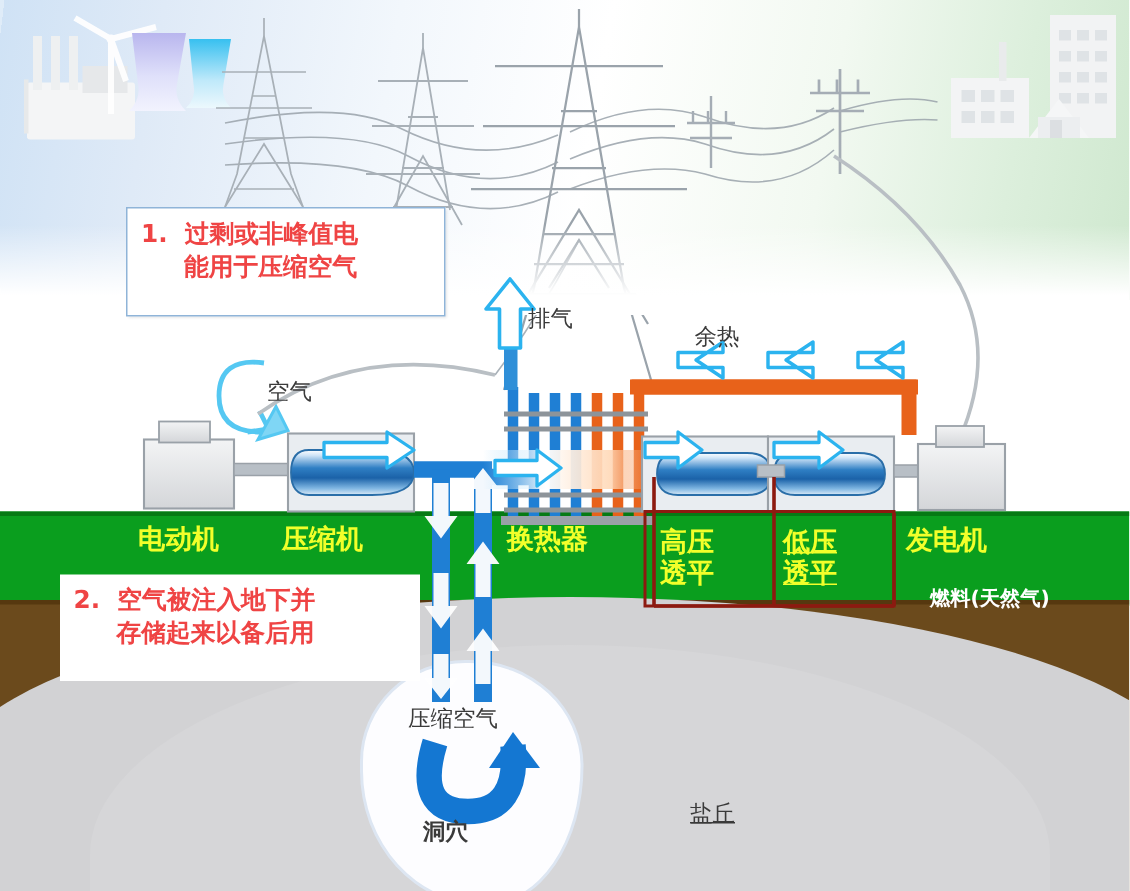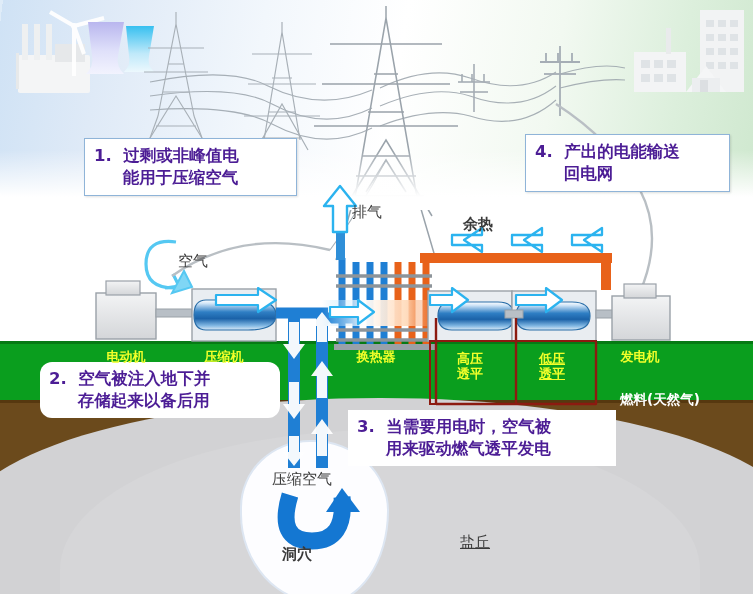--- a/index.html
+++ b/index.html
@@ -28,27 +28,27 @@
         background:#d6d6d8;border-radius:50% 50% 0 0/70% 70% 0 0;}
 
   
   .cavern{position:absolute;left:240px;top:440px;width:145px;height:160px;
         background:#fdfdff;border:2px solid #dde6f2;
         border-radius:48% 52% 44% 56% / 42% 44% 58% 56%;}
   .cn{font-family:"DejaVu Sans","Liberation Sans",sans-serif;}
 
   
   .callout{position:absolute;background:#ffffff;border:1px solid #8fb4d8;
-           color:#4c1d95;font-weight:bold;font-size:16.5px;line-height:1.32;
-           padding:6px 9px 6px 9px;white-space:pre;box-shadow:1px 1px 2px rgba(0,0,0,.12);}
+           color:#ef4444;font-weight:bold;font-size:16.5px;line-height:1.32;
+           padding:6px 9px 21px 9px;white-space:pre;box-shadow:1px 1px 2px rgba(0,0,0,.12);}
   .callout.nb{border:none;box-shadow:none;}
 
   
-  .eqlbl{position:absolute;color:#f2ff2a;font-weight:bold;font-size:13px;
-         text-align:center;line-height:1.15;white-space:pre;}
+  .eqlbl{position:absolute;color:#f2ff2a;font-weight:bold;font-size:18px;
+         text-align:left;line-height:1.15;white-space:pre;}
   .eqlbl.white{color:#ffffff;font-size:13.5px;}
 
   
   .dark{position:absolute;color:#3a3a3a;font-size:15px;white-space:pre;}
   .dark.ul{text-decoration:underline;}
 
   svg{display:block;}
   .svgfull{position:absolute;left:0;top:0;width:753px;height:594px;pointer-events:none;}
 </style>
 </head>
@@ -335,40 +335,36 @@
 
     <g>
       <path d="M290 495 q-14 46 22 46 q34 0 30 -44" fill="none" stroke="#1477d2" stroke-width="17" stroke-linecap="butt"></path>
       <path d="M326 512 l16 -24 l18 24 z" fill="#1477d2"></path>
     </g>
   </svg>
 
   <div class="callout cn" style="left:84px;top:138px;width:193px;">1.  过剩或非峰值电
      能用于压缩空气</div>
 
-  <div class="callout cn" style="left:525px;top:134px;width:185px;">4.  产出的电能输送
-     回电网</div>
-
-  <div class="callout cn nb" style="left:40px;top:362px;width:222px;border-radius:12px;">2.  空气被注入地下并
+
+  <div class="callout cn nb" style="left:40px;top:383px;width:222px;">2.  空气被注入地下并
      存储起来以备后用</div>
 
-  <div class="callout cn nb" style="left:348px;top:410px;width:250px;">3.  当需要用电时，空气被
-     用来驱动燃气透平发电</div>
 
   <div class="eqlbl cn" style="left:92px;top:350px;width:68px;">电动机</div>
   <div class="eqlbl cn" style="left:188px;top:350px;width:72px;">压缩机</div>
   <div class="eqlbl cn" style="left:338px;top:350px;width:76px;">换热器</div>
   <div class="eqlbl cn" style="left:440px;top:352px;width:60px;">高压
 透平</div>
   <div class="eqlbl cn" style="left:522px;top:352px;width:60px;text-decoration:underline;">低压
 透平</div>
   <div class="eqlbl cn" style="left:604px;top:350px;width:72px;font-family:Liberation Serif, serif;">发电机</div>
 
   <div class="eqlbl cn white" style="left:620px;top:392px;width:124px;text-align:left;">燃料(天然气)</div>
 
   <div class="dark cn" style="left:178px;top:252px;text-align:right;">空气</div>
   <div class="dark cn" style="left:352px;top:203px;">排气</div>
-  <div class="dark cn" style="left:463px;top:215px;font-weight:bold;">余热</div>
+  <div class="dark cn" style="left:463px;top:215px;">余热</div>
   <div class="dark cn" style="left:272px;top:470px;">压缩空气</div>
   <div class="dark cn" style="left:282px;top:545px;font-weight:bold;">洞穴</div>
   <div class="dark cn ul" style="left:460px;top:533px;text-align:center;">盐丘</div>
 
 </div>
 
 </body></html>

